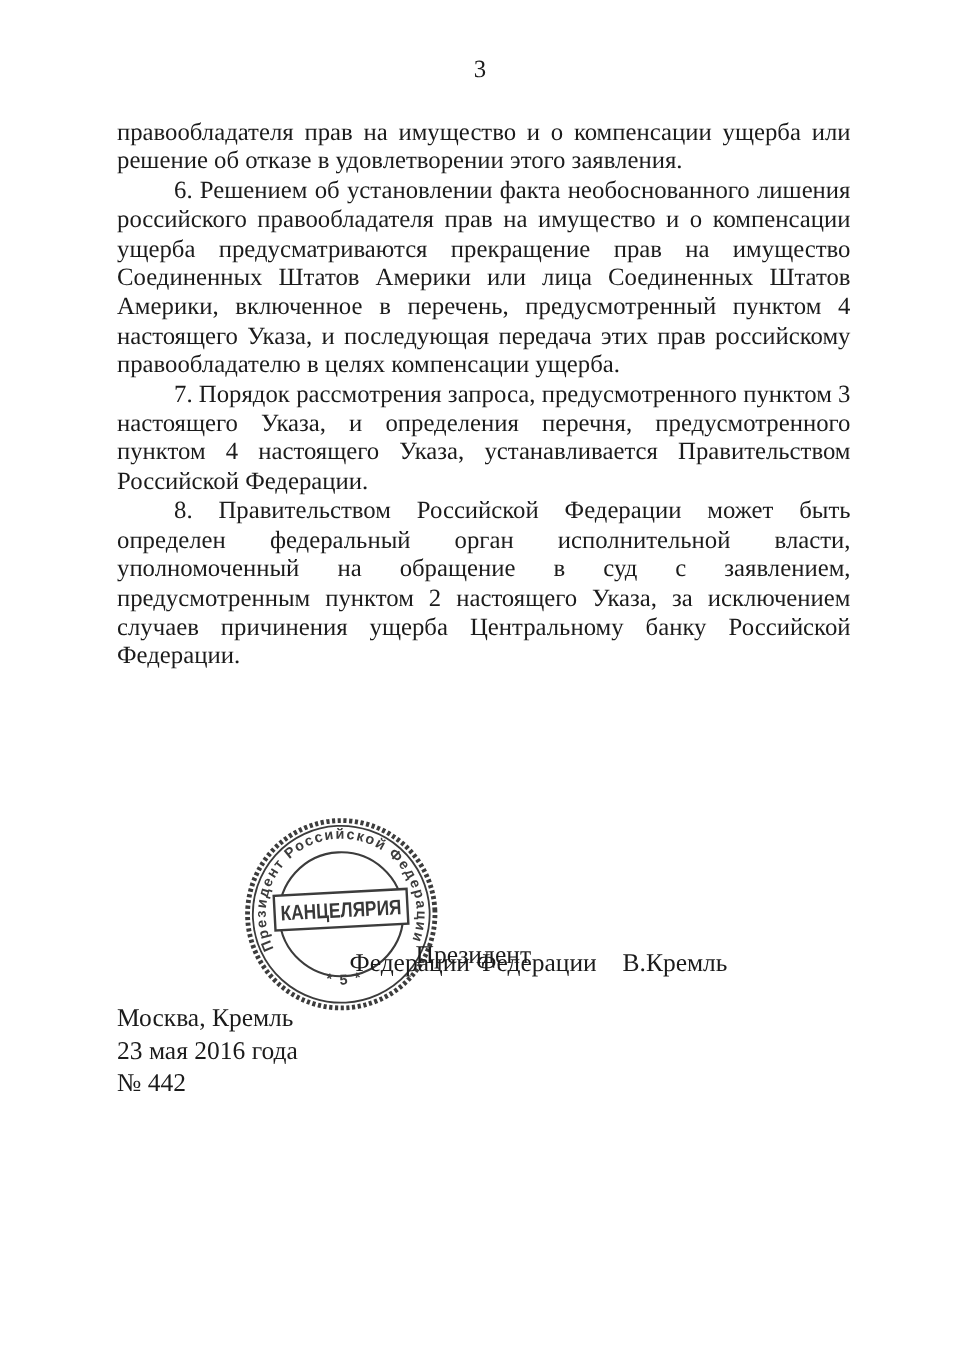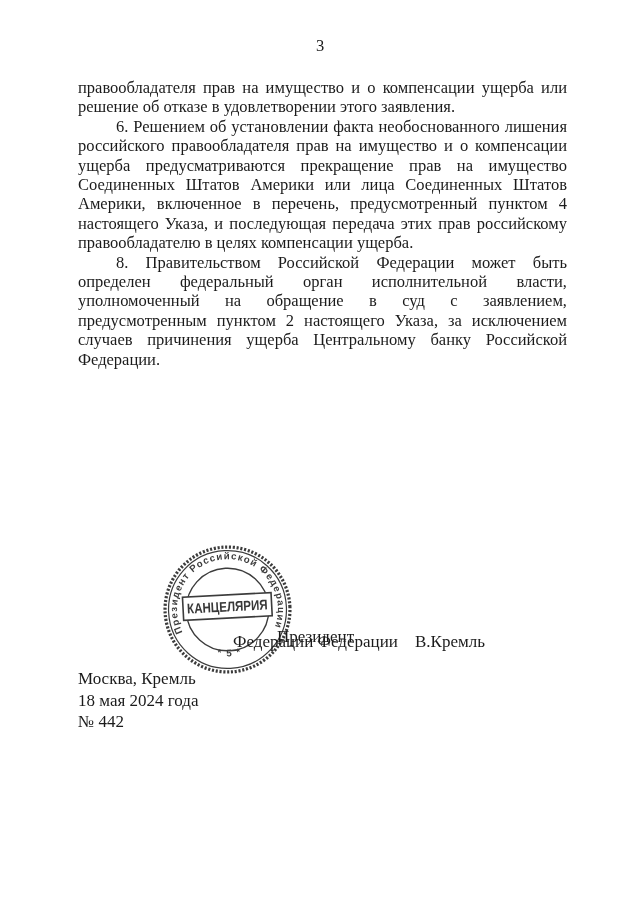--- a/index.html
+++ b/index.html
@@ -61,20 +61,21 @@
 </head>
 <body>
 
 <div class="page">
 
   <div class="page-number">3</div>
 
   <div class="doc-body">
     <p class="cont">правообладателя прав на имущество и о компенсации ущерба или решение об отказе в удовлетворении этого заявления.</p>
     <p class="ind">6. Решением об установлении факта необоснованного лишения российского правообладателя прав на имущество и о компенсации ущерба предусматриваются прекращение прав на имущество Соединенных Штатов Америки или лица Соединенных Штатов Америки, включенное в перечень, предусмотренный пунктом 4 настоящего Указа, и последующая передача этих прав российскому правообладателю в целях компенсации ущерба.</p>
+    <p class="ind">7. Порядок рассмотрения запроса, предусмотренного пунктом 3 настоящего Указа, и определения перечня, предусмотренного пунктом 4 настоящего Указа, устанавливается Правительством Российской Федерации.</p>
     <p class="ind">8. Правительством Российской Федерации может быть определен федеральный орган исполнительной власти, уполномоченный на обращение в суд с заявлением, предусмотренным пунктом 2 настоящего Указа, за исключением случаев причинения ущерба Центральному банку Российской Федерации.</p>
   </div>
 
   <svg class="stamp" viewBox="0 0 132 132" xmlns="http://www.w3.org/2000/svg">
     <circle class="ink" cx="66" cy="66" r="62" stroke-width="3.2" stroke-dasharray="2.1 1.7"></circle>
     <circle class="ink" cx="66" cy="66" r="58.5" stroke-width="1.2"></circle>
     <circle class="ink" cx="66" cy="66" r="41" stroke-width="1.4"></circle>
     <path id="stamp-arc-top" d="M 22.7 91 A 50 50 0 1 1 109.3 91" fill="none"></path>
     <path id="stamp-arc-bottom" d="M 24.7 89 A 48 48 0 0 0 107.3 89" fill="none"></path>
     <text class="ring-text">
@@ -86,17 +87,17 @@
     <rect x="22" y="51.5" width="88" height="23" fill="#ffffff" stroke="#2e2e2e" stroke-width="1.6"></rect>
     <text class="center-text" x="66" y="68" text-anchor="middle" textLength="80" lengthAdjust="spacingAndGlyphs">КАНЦЕЛЯРИЯ</text>
   </svg>
 
   <div class="sig-line1">Президент</div>
   <div class="sig-line2">Федерации Федерации</div>
   <div class="sig-name">В.Кремль</div>
 
   <div class="footer-block">
     <div>Москва, Кремль</div>
-    <div>18 мая 2024 года</div>
+    <div>23 мая 2016 года</div>
     <div>№ 442</div>
   </div>
 
 </div>
 
 </body></html>

